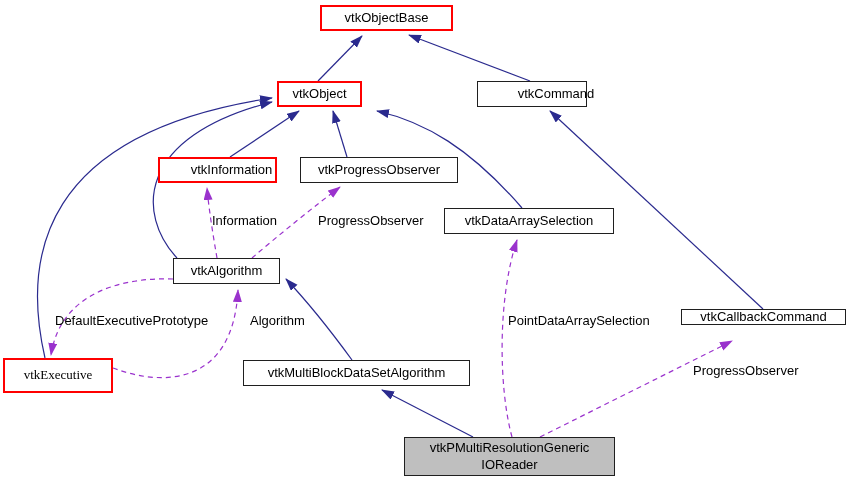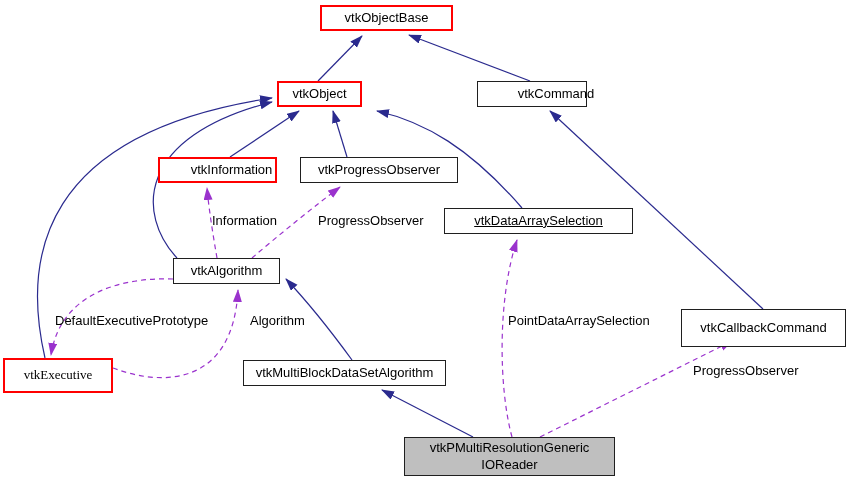--- a/index.html
+++ b/index.html
@@ -78,33 +78,33 @@
     </div>
     <div class="node" style="left: 477px; top: 81px; width: 110px; height: 26px; padding-left: 48px;">
       <span>vtkCommand</span>
     </div>
     <div class="node truncated" style="left: 158px; top: 157px; width: 119px; height: 26px; padding-left: 28px;">
       <span>vtkInformation</span>
     </div>
     <div class="node" style="left: 300px; top: 157px; width: 158px; height: 26px;">
       <span>vtkProgressObserver</span>
     </div>
-    <div class="node" style="left: 444px; top: 208px; width: 189px; height: 26px; text-decoration: underline;">
+    <div class="node" style="left: 444px; top: 208px; width: 170px; height: 26px;">
       <span>vtkDataArraySelection</span>
     </div>
     <div class="node" style="left: 173px; top: 258px; width: 107px; height: 26px;">
       <span>vtkAlgorithm</span>
     </div>
-    <div class="node" style="left: 681px; top: 309px; width: 165px; height: 38px;">
+    <div class="node" style="left: 681px; top: 309px; width: 165px; height: 16px;">
       <span>vtkCallbackCommand</span>
     </div>
     <div class="node truncated" style="left: 3px; top: 358px; width: 110px; height: 35px; font-family: Liberation Serif, serif;">
       <span>vtkExecutive</span>
     </div>
-    <div class="node" style="left: 243px; top: 360px; width: 203px; height: 26px;">
+    <div class="node" style="left: 243px; top: 360px; width: 227px; height: 26px;">
       <span>vtkMultiBlockDataSetAlgorithm</span>
     </div>
     <div class="node current" style="left: 404px; top: 437px; width: 211px; height: 39px;">
       <span>vtkPMultiResolutionGeneric</span>
       <span>IOReader</span>
     </div>
     <div class="edge-label" style="left: 212px; top: 213px;">Information</div>
     <div class="edge-label" style="left: 318px; top: 213px;">ProgressObserver</div>
     <div class="edge-label" style="left: 55px; top: 313px;">DefaultExecutivePrototype</div>
     <div class="edge-label" style="left: 250px; top: 313px;">Algorithm</div>

